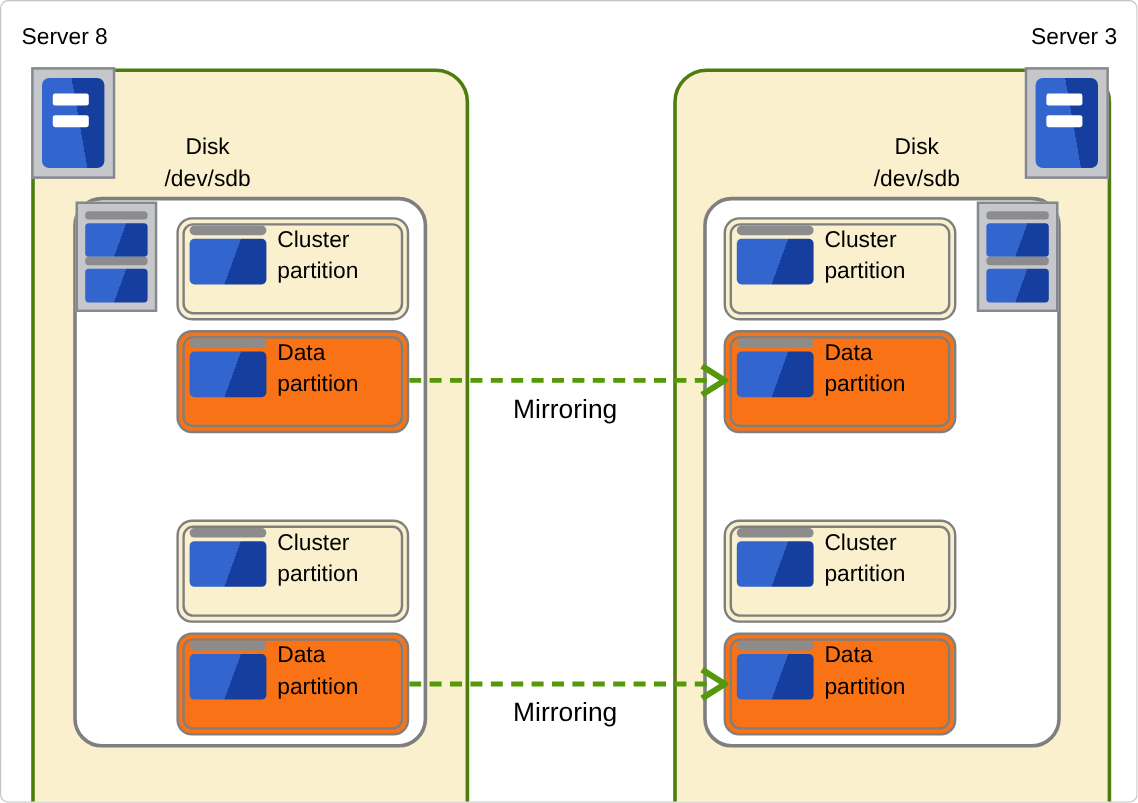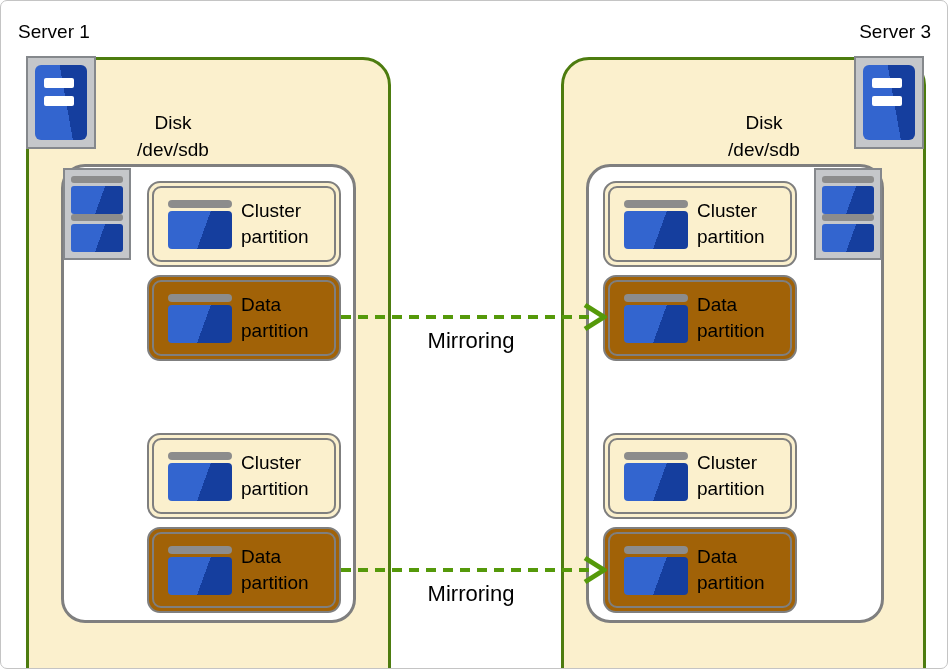--- a/index.html
+++ b/index.html
@@ -41,41 +41,41 @@
   .disk-icon-inner { position:absolute; left:6px; right:6px; top:6px; bottom:6px;
     display:flex; flex-direction:column; justify-content:space-between; }
   .dbar { height:7px; border-radius:3px; background:#8C8C8C; margin-bottom:3px; }
   .dblue { height:28px; border-radius:3px; background:linear-gradient(110deg,#3365CF 55%,#153E9E 55%); }
 
   
   .pbox { position:absolute; width:194px; height:86px; box-sizing:border-box;
     border:2px solid #7F7F7F; border-radius:13px; padding:3px; }
   .pcol1 { left:118px; } .pcol2 { left:39px; }
   .prow1 { top:121px; } .prow2 { top:215px; } .prow3 { top:373px; } .prow4 { top:467px; }
-  .pbox.cluster { background:#FBF0CD; } .pbox.data { background:#a16207; }
+  .pbox.cluster { background:#FBF0CD; } .pbox.data { background:#f97316; }
   .pbox-inner { height:100%; box-sizing:border-box; border:2px solid #7F7F7F; border-radius:9px;
-    display:flex; align-items:center; padding-left:10px; background:inherit; }
+    display:flex; align-items:flex-start; background:inherit; }
   .pglyph { width:64px; flex:0 0 auto; margin-left:4px; }
   .pbar { height:8px; border-radius:4px; background:#8C8C8C; margin-bottom:3px; }
   .pblue { height:38px; border-radius:4px; background:linear-gradient(110deg,#3365CF 55%,#153E9E 55%); }
   .plabel { font-size:19px; line-height:26px; margin-left:9px; }
 
   
   .arrow { position:absolute; left:340px; width:266px; height:32px; z-index:5; }
   .arrow1 { top:300px; } .arrow2 { top:553px; }
   .mirror-label { position:absolute; left:390px; width:160px; text-align:center;
     font-size:22px; z-index:6; }
   .ml1 { top:327px; } .ml2 { top:580px; }
 </style>
 </head>
 <body>
 
 <div class="page">
 
-  <div class="server-name sname1">Server 1</div>
+  <div class="server-name sname1">Server 8</div>
   <div class="server-name sname2">Server 3</div>
 
   <div class="server-group sg1">
     <div class="disk-area da1"></div>
 
     <div class="disk-label dl1">
       <div>Disk</div>
       <div>/dev/sdb</div>
     </div>
 

